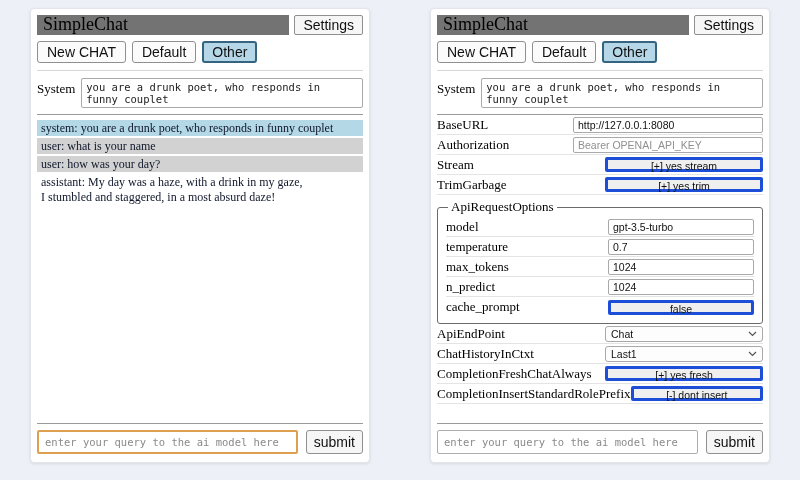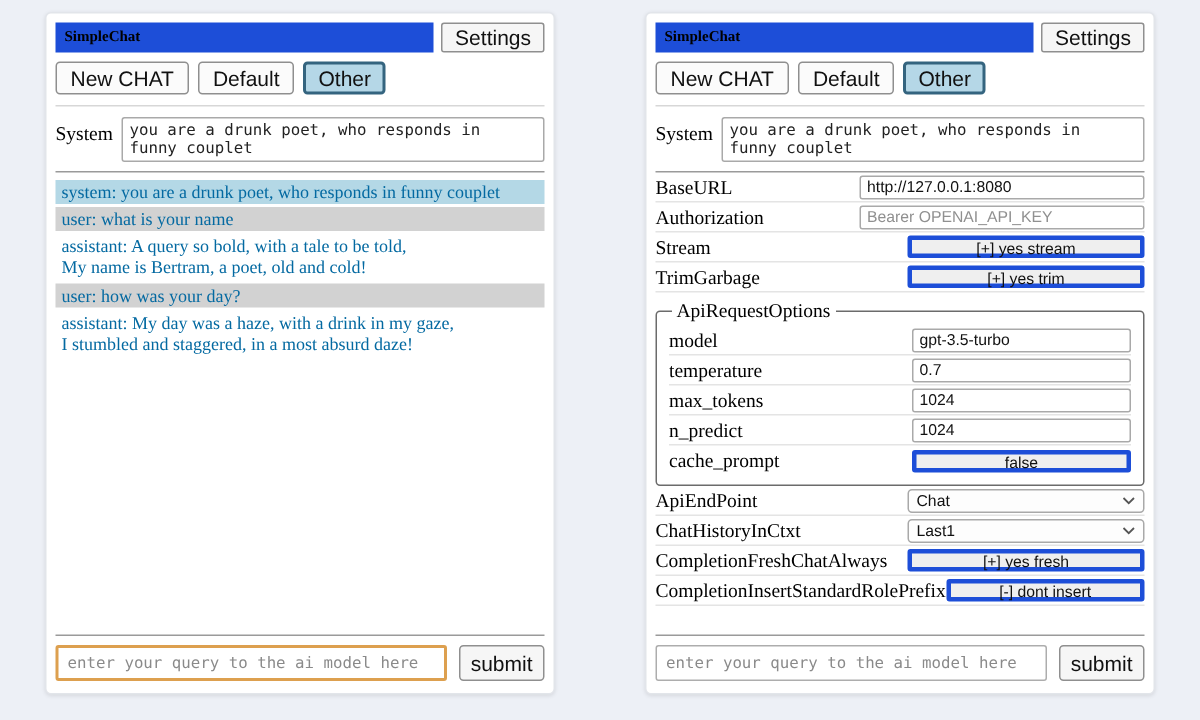--- a/index.html
+++ b/index.html
@@ -21,23 +21,23 @@
     border-radius: 4px;
     box-shadow: 0 1px 3px rgba(0,0,0,0.10);
     padding: 6px 6px 8px 6px;
     display: flex;
     flex-direction: column;
   }
   
   .title-row { display: flex; align-items: stretch; gap: 5px; }
   .title-bar {
     flex: 1;
-    background: #1d4ed8;
-    font-weight: bold;
-    font-size: 10px;
+    background: #737373;
+    font-weight: normal;
+    font-size: 18px;
     padding: 2px 6px;
     line-height: 15px;
   }
   button {
     font-family: "Liberation Sans", sans-serif;
     font-size: 14px;
     background: #f6f6f6;
     border: 1px solid #8f8f8f;
     border-radius: 3px;
     padding: 1px 8px;
@@ -66,21 +66,21 @@
     border-radius: 2px;
     color: #222;
     overflow: hidden;
   }
   
   .chat-log { margin-top: 5px; }
   .msg {
     font-size: 12px;
     line-height: 1.18;
     padding: 1px 4px;
-    color: #0369a1;
+    color: #0f172a;
     white-space: pre-line;
   }
   .msg + .msg { margin-top: 2px; }
   .msg.system { background: #b4d8e6; }
   .msg.user { background: #d2d2d2; }
   .msg.assistant { background: #ffffff; }
   
   .srow {
     display: flex;
     align-items: center;
@@ -167,22 +167,20 @@
   </div>
   <hr class="light">
   <div class="system-row">
     <span class="system-label">System</span>
     <textarea class="system-textarea" style="">you are a drunk poet, who responds in funny couplet</textarea>
   </div>
   <hr class="dark">
   <div class="chat-log">
     <div class="msg system">system: you are a drunk poet, who responds in funny couplet</div>
     <div class="msg user">user: what is your name</div>
-    <div class="msg assistant">assistant: A query so bold, with a tale to be told,
-My name is Bertram, a poet, old and cold!</div>
     <div class="msg user">user: how was your day?</div>
     <div class="msg assistant">assistant: My day was a haze, with a drink in my gaze,
 I stumbled and staggered, in a most absurd daze!</div>
   </div>
   <div class="bottom-group">
     <hr class="dark">
     <div class="query-row">
       <input class="query-input focused" placeholder="enter your query to the ai model here" style="">
       <button class="submit-btn">submit</button>
     </div>

